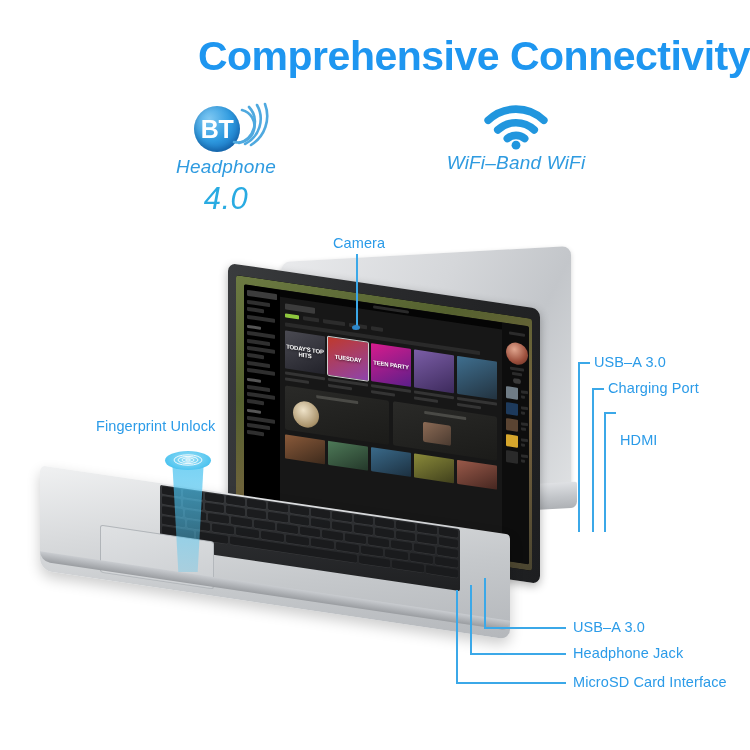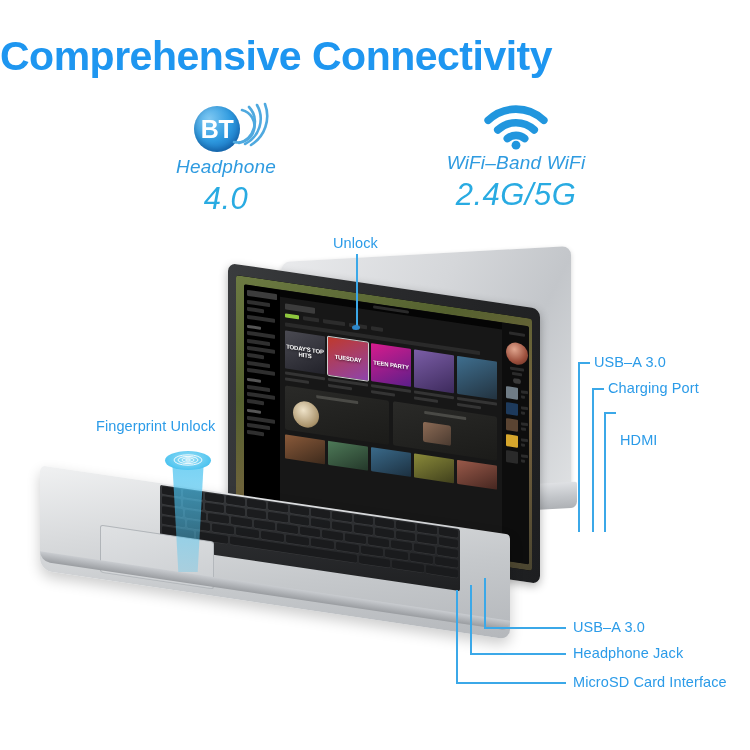--- a/index.html
+++ b/index.html
@@ -2,21 +2,21 @@
 <html><head>
 <meta charset="utf-8">
 <style>
   html,body{margin:0;padding:0;background:#fff;}
   body{width:750px;height:750px;overflow:hidden;
        font-family:"Liberation Sans","DejaVu Sans",sans-serif;
        -webkit-font-smoothing:antialiased;}
   #stage{position:relative;width:750px;height:750px;background:#ffffff;overflow:hidden;}
 
   
-  #title{position:absolute;left:0;top:33px;width:750px;text-align:left;
+  #title{position:absolute;left:0;top:33px;width:750px;text-align:right;
          font-size:41px;font-weight:bold;color:#1E96F0;letter-spacing:-0.5px;}
 
   
   .feature{position:absolute;text-align:center;}
   .feat-name{font-style:italic;font-size:19px;color:#2F9BE0;white-space:nowrap;
              letter-spacing:0.2px;margin-top:2px;}
   .feat-val{font-style:italic;font-size:31px;color:#29ABE2;white-space:nowrap;
             margin-top:3px;letter-spacing:0.5px;text-align:center;}
 
   #bt-feature{left:131px;top:104px;width:190px;}
@@ -163,21 +163,20 @@
   </div>
 
   <div class="feature" id="wifi-feature">
     <svg class="wifiicon" viewBox="0 0 70 48">
       <path d="M6 17 A42 42 0 0 1 64 17" stroke="#2196DE" stroke-width="8" fill="none" stroke-linecap="round"></path>
       <path d="M16 27 A28 28 0 0 1 54 27" stroke="#2196DE" stroke-width="8" fill="none" stroke-linecap="round"></path>
       <path d="M26 36 A14 14 0 0 1 44 36" stroke="#2196DE" stroke-width="8" fill="none" stroke-linecap="round"></path>
       <circle cx="35" cy="43" r="4.6" fill="#2196DE"></circle>
     </svg>
     <div class="feat-name">WiFi–Band WiFi</div>
-    <div class="feat-val">2.4G/5G</div>
   </div>
 
   <div id="rear-laptop">
     <div class="rear-lid"></div>
     <div class="rear-base"></div>
     <div class="rear-keys"></div>
   </div>
 
   <div id="front-laptop">
     <div class="fl-lid"></div>
@@ -408,21 +407,21 @@
     <svg class="fp-lines" width="44" height="18" viewBox="0 0 44 18">
       <g stroke="#ffffff" fill="none" stroke-width="1" opacity=".85">
         <ellipse cx="22" cy="9" rx="14" ry="5.2"></ellipse>
         <ellipse cx="22" cy="9" rx="10" ry="3.6"></ellipse>
         <ellipse cx="22" cy="9" rx="6" ry="2.2"></ellipse>
         <ellipse cx="22" cy="9" rx="2.5" ry="1"></ellipse>
       </g>
     </svg>
   </div>
 
-  <div class="callout" style="left:333px;top:235px;">Unlock</div>
+  <div class="callout" style="left:333px;top:235px;">Camera</div>
   <div class="lead v" style="left:356px;top:254px;height:74px;"></div>
   <div style="position:absolute;left:352px;top:325px;width:8px;height:5px;background:#2E86C8;border-radius:50%;"></div>
 
   <div class="callout" style="left:96px;top:418px;">Fingerprint Unlock</div>
 
   <div class="callout" style="left:594px;top:354px;">USB–A 3.0</div>
   <div class="lead h" style="left:578px;top:362px;width:12px;"></div>
   <div class="lead v" style="left:578px;top:362px;height:170px;"></div>
 
   <div class="callout" style="left:608px;top:380px;">Charging Port</div>

